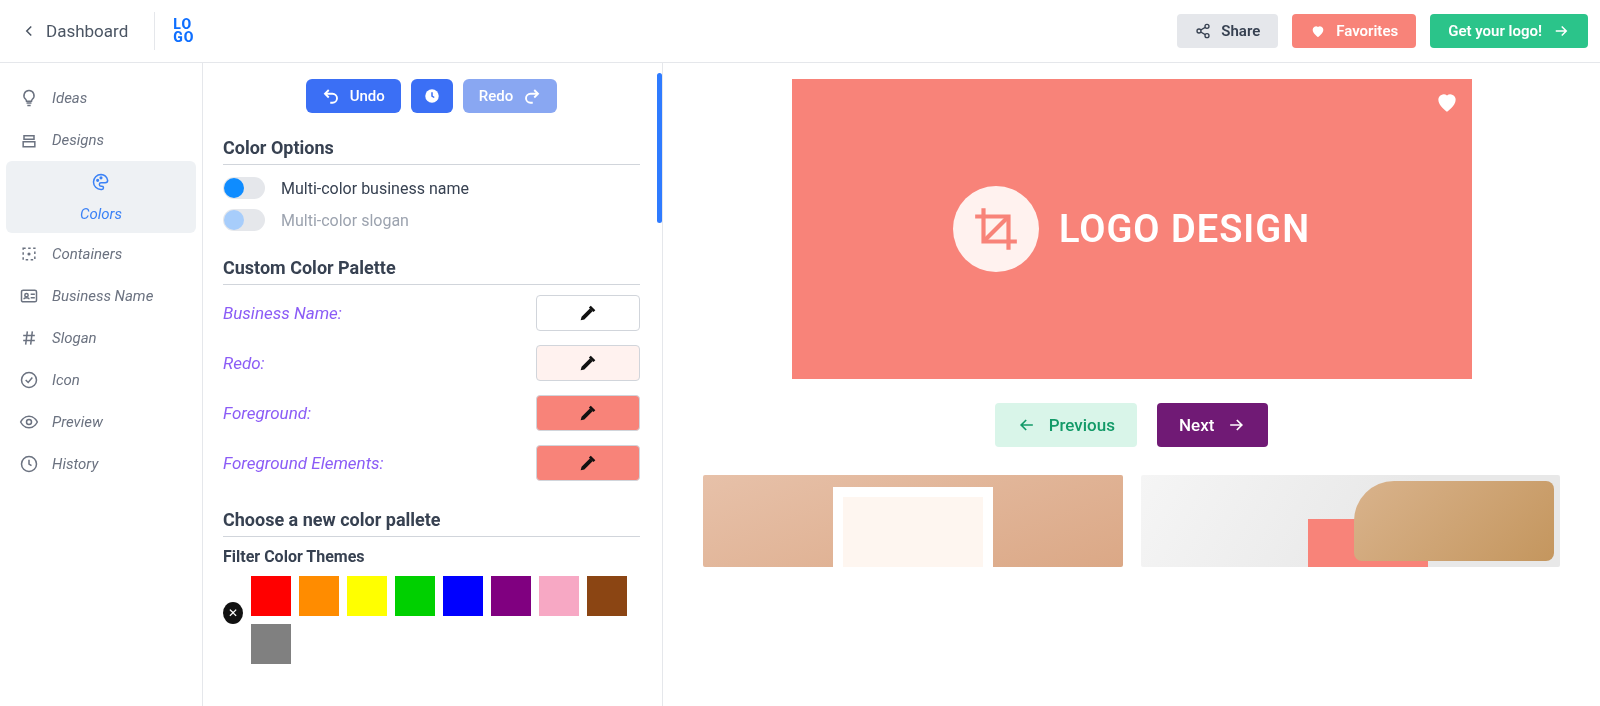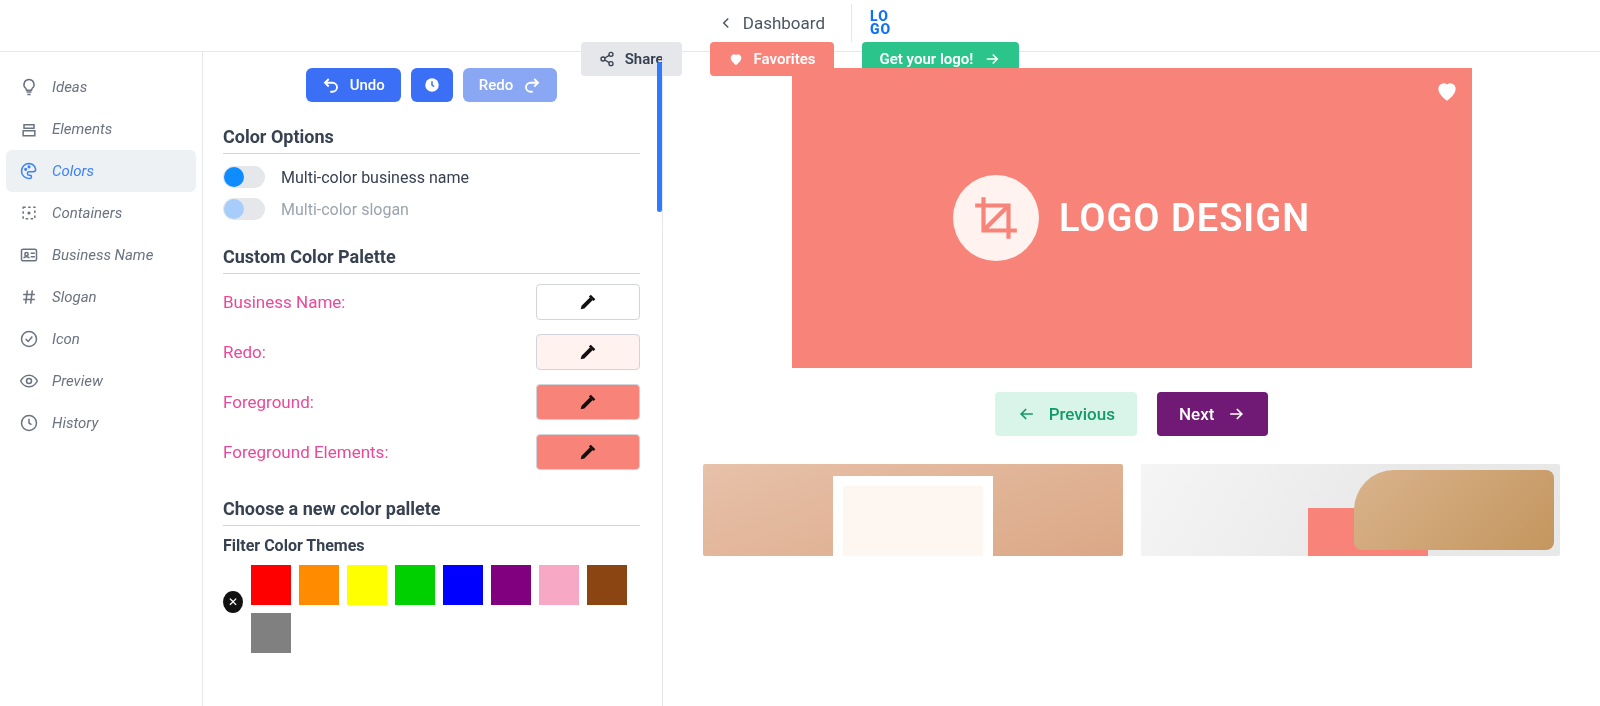--- a/index.html
+++ b/index.html
@@ -1,48 +1,48 @@
 <!DOCTYPE html>
 <html><head>
 <meta charset="utf-8">
 <style>
   * { box-sizing: border-box; margin: 0; padding: 0; }
   body { font-family: -apple-system, BlinkMacSystemFont, 'Segoe UI', Roboto, sans-serif; background:#fff; color:#1f2937; overflow:hidden; }
-  .topbar { height:52px; display:flex; align-items:center; padding:4px 12px; border-bottom:1px solid #e5e7eb; justify-content:space-between;flex-direction:column; }
+  .topbar { height:63px; display:flex; align-items:center; padding:16px 12px; border-bottom:1px solid #e5e7eb; justify-content:space-between; }
   .tb-left { display:flex; align-items:center; gap:14px; }
   .back-link { display:flex; align-items:center; gap:8px; color:#4b5563; font-size:17px; cursor:pointer; padding:6px 8px; }
   .vsep { width:1px; height:38px; background:#e5e7eb; margin:0 4px; }
   .brand { color:#0f6fff; font-weight:800; font-size:14px; line-height:0.95; letter-spacing:1px; }
-  .tb-right { display:flex; align-items:center; gap:28px;justify-content:flex-end; }
+  .tb-right { display:flex; align-items:center; gap:14px;justify-content:flex-end; }
   .btn { display:inline-flex; align-items:center; gap:10px; padding:8px 18px; border-radius:4px; font-weight:600; font-size:15px; cursor:pointer; }
   .btn-share { background:#e5e7eb; color:#374151; }
   .btn-fav { background:#f88379; color:#fff; }
   .btn-cta { background:#2bc48a; color:#fff; }
   .layout { display:flex; height:calc(100vh - 52px); }
   .sidebar { width:203px; border-right:1px solid #e5e7eb; padding:14px 6px;font-style:italic; }
   .side-item { display:flex; align-items:center; gap:12px; padding:10px 12px; border-radius:6px; color:#6b7280; font-size:15px; cursor:pointer; }
-  .side-item.active { background:#eef1f4; color:#3b82f6; }
+  .side-item.active { background:#eef1f4; color:#3b82f6;flex-direction:column; }
   .side-icon { width:22px; height:22px; display:flex; align-items:center; justify-content:center; flex-shrink:0; }
   .panel { width:460px; position:relative; border-right:1px solid #e5e7eb; padding:16px 22px 20px 20px; overflow-y:auto; }
   .scroll-ind { position:absolute; right:0; top:10px; width:5px; height:150px; background:#2f7bff; border-radius:3px; }
   .undo-row { display:flex; gap:10px; justify-content:center; margin-bottom:24px; }
   .ubtn { display:inline-flex; align-items:center; gap:10px; padding:8px 16px; border-radius:6px; font-weight:500; font-size:15px; color:#fff; cursor:pointer; }
   .ubtn-undo { background:#3b6ff5; }
   .ubtn-clock { background:#3b6ff5; padding:8px 12px; }
   .ubtn-redo { background:#89a7f2; }
   .section-title { font-size:18px; font-weight:700; color:#374151; margin-bottom:6px; }
   .hr { height:1px; background:#d1d5db; margin-bottom:10px; }
   .toggle-row { display:flex; align-items:center; gap:16px; margin-bottom:6px; padding:2px 0; }
   .toggle { width:42px; height:22px; border-radius:11px; background:#e5e7eb; position:relative; cursor:pointer; }
   .toggle .knob { position:absolute; top:1px; left:1px; width:20px; height:20px; border-radius:50%; background:#0f8cff; transition:left .2s; }
   .toggle.off .knob { background:#a7cdfb; }
   .toggle-label { color:#374151; font-size:16px; }
   .toggle-label.disabled { color:#9ca3af; }
   .custom-row { display:flex; align-items:center; justify-content:space-between; margin:6px 0 14px 0; }
-  .custom-label { color:#ec4899; font-size:17px; }
+  .custom-label { color:#8b5cf6; font-size:17px;font-style:italic; }
   .swatch { width:104px; height:36px; border:1px solid #d1d5db; border-radius:4px; display:flex; align-items:center; justify-content:center; }
   .swatch svg { width:22px; height:22px; }
   .filter-title { font-size:16px; font-weight:700; color:#374151; margin:8px 0 10px 0; }
   .filter-row { display:flex; align-items:flex-start; gap:8px; }
   .clear-circle { width:22px; height:22px; border-radius:50%; background:#111; color:#fff; font-size:12px; display:flex; align-items:center; justify-content:center; margin-top:26px; cursor:pointer; }
   .chips { display:flex; flex-wrap:wrap; gap:8px; }
   .chip { width:40px; height:40px; cursor:pointer; }
   .preview { flex:1; display:flex; flex-direction:column; align-items:center; padding:16px 40px 0 40px; overflow:hidden; }
   .canvas { width:680px; height:300px; background:#f88379; position:relative; display:flex; align-items:center; justify-content:center; gap:20px; }
   .heart { position:absolute; top:10px; right:12px; color:#fff; cursor:pointer; }
@@ -113,21 +113,21 @@
           </svg>
         </span>
         <span>Ideas</span>
       </div>
       <div class="side-item">
         <span class="side-icon">
           <svg width="20" height="20" viewBox="0 0 24 24" fill="none" stroke="currentColor" stroke-width="1.8">
             <path d="M6 7h12v4H6zM5 14h14v6H5z"></path>
           </svg>
         </span>
-        <span>Elements</span>
+        <span>Designs</span>
       </div>
       <div class="side-item active">
         <span class="side-icon">
           <svg width="20" height="20" viewBox="0 0 24 24" fill="none" stroke="currentColor" stroke-width="1.8">
             <path d="M12 3a9 9 0 1 0 0 18h1a2 2 0 0 0 0-4h-1a2 2 0 1 1 0-4h5a3 3 0 0 0 3-3 9 9 0 0 0-8-7z"></path>
             <circle cx="8" cy="10" r="1" fill="currentColor"></circle>
             <circle cx="12" cy="7" r="1" fill="currentColor"></circle>
           </svg>
         </span>
         <span>Colors</span>

